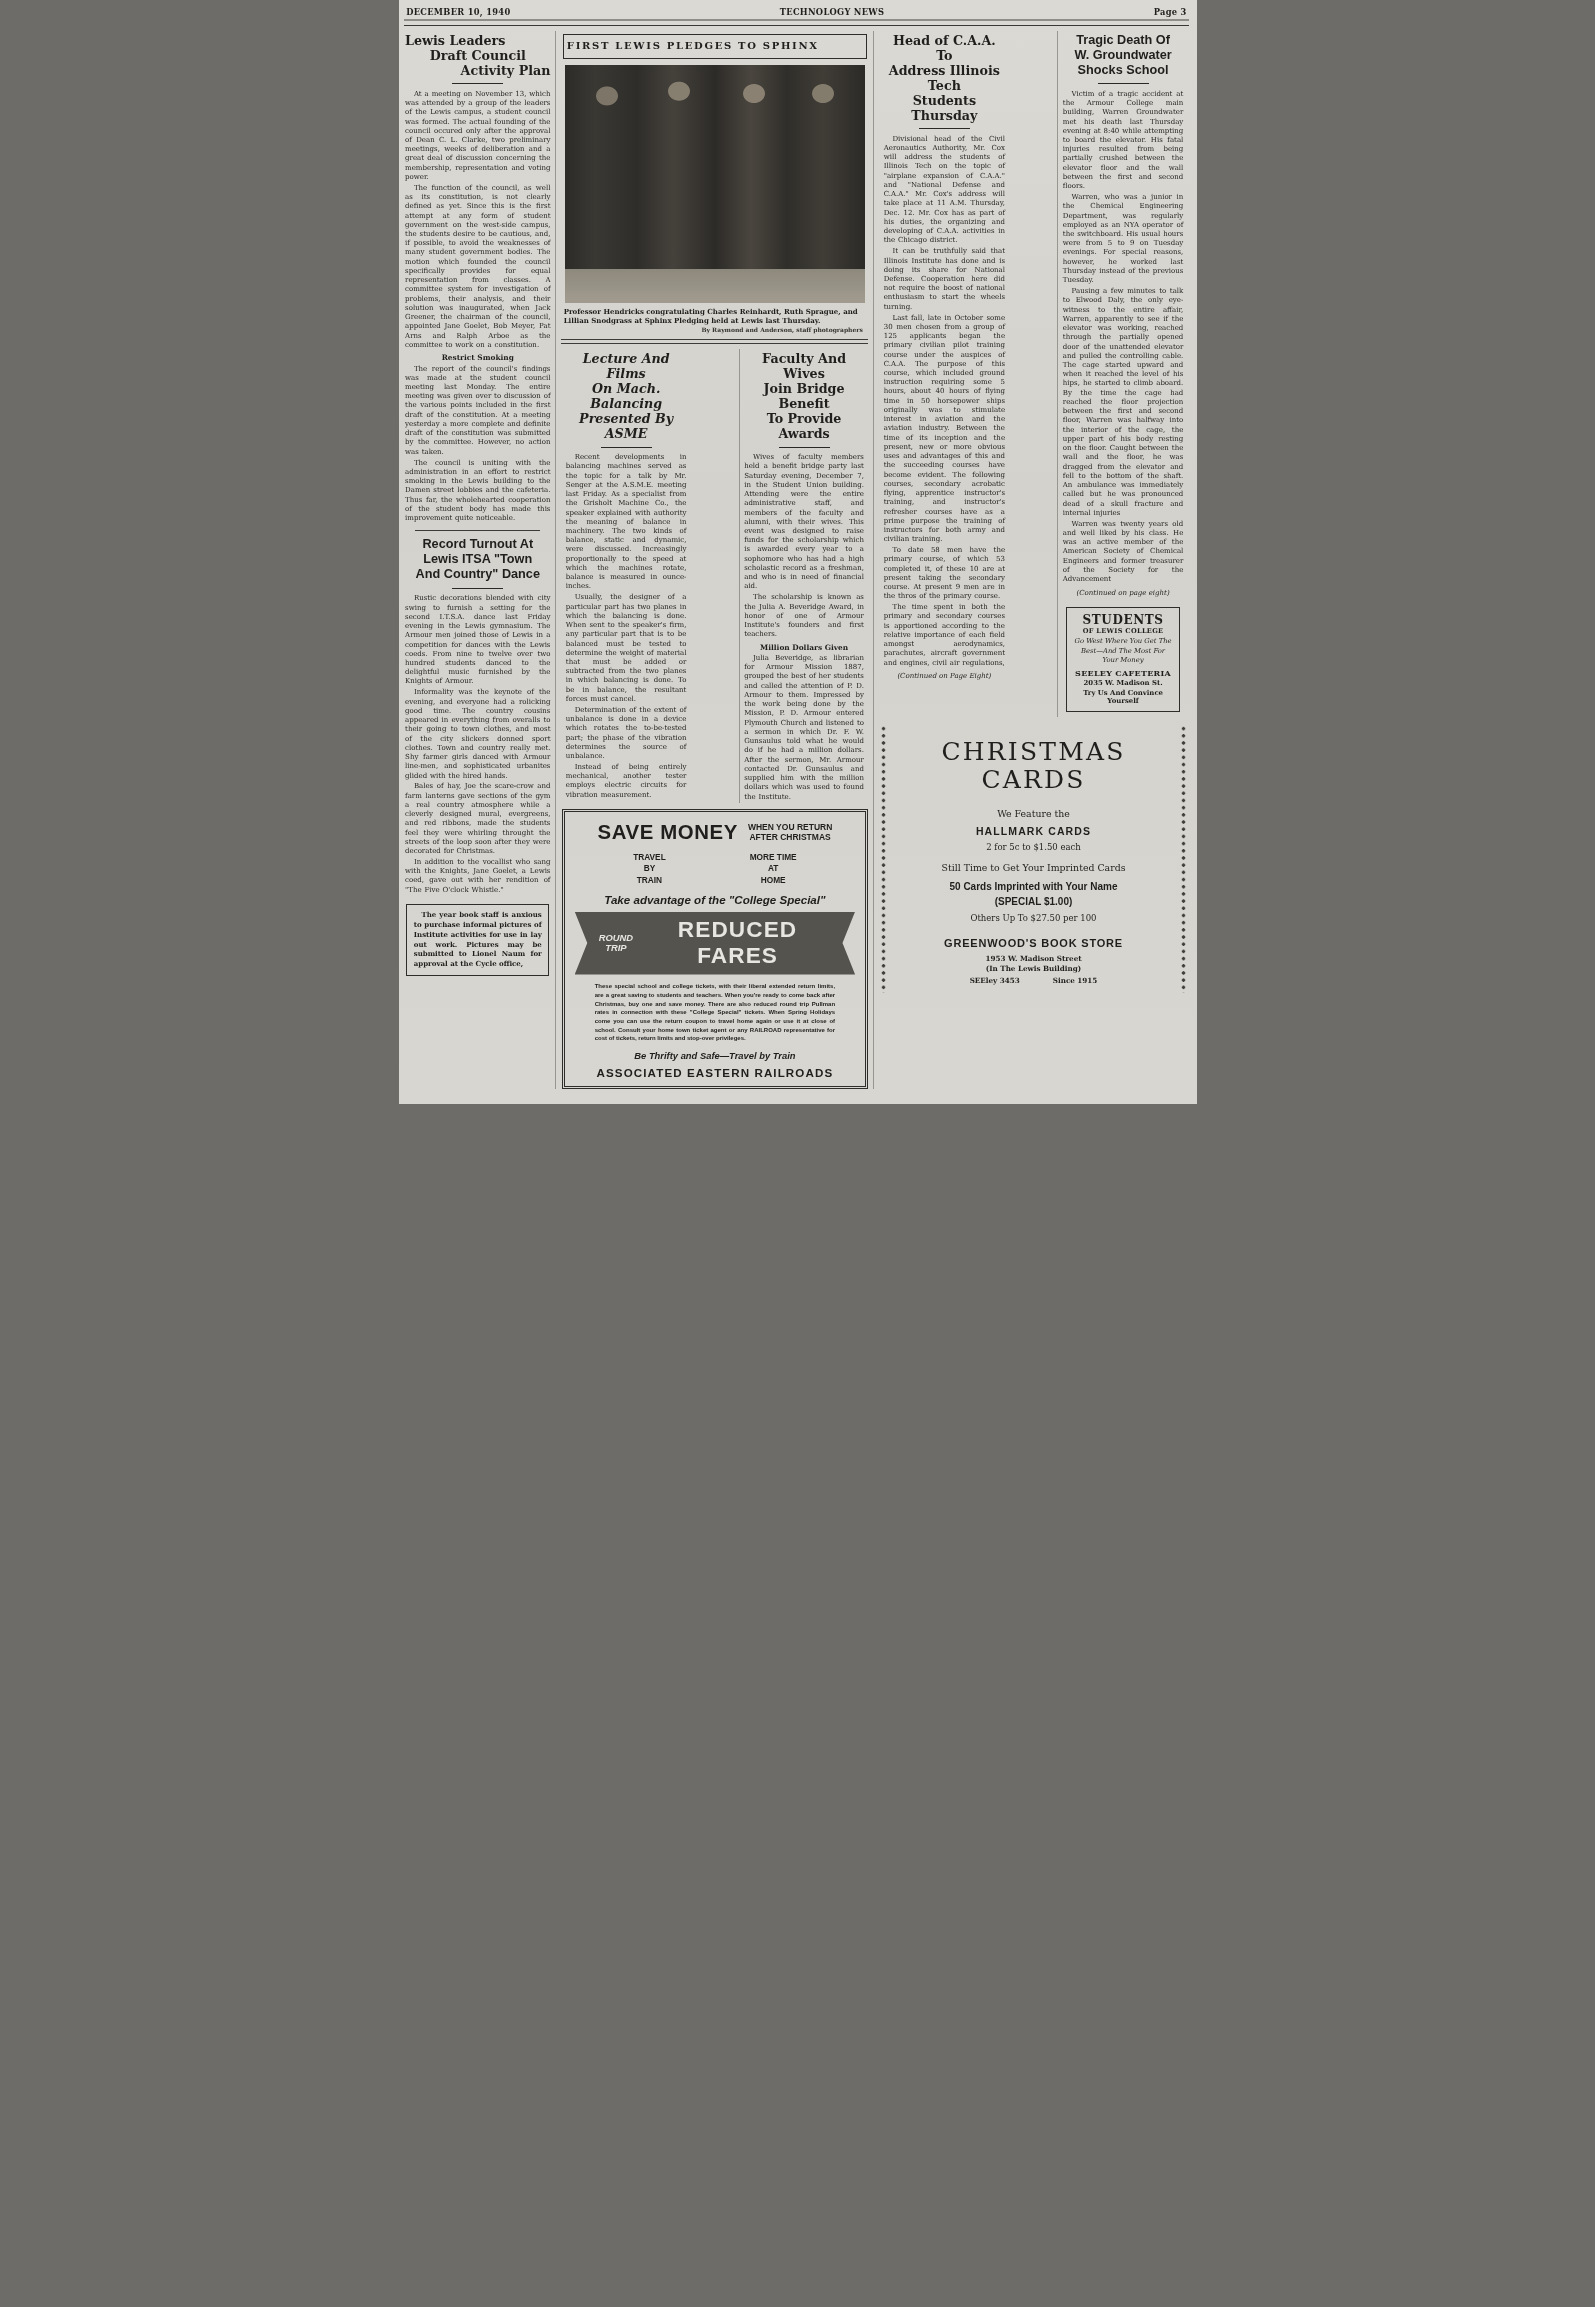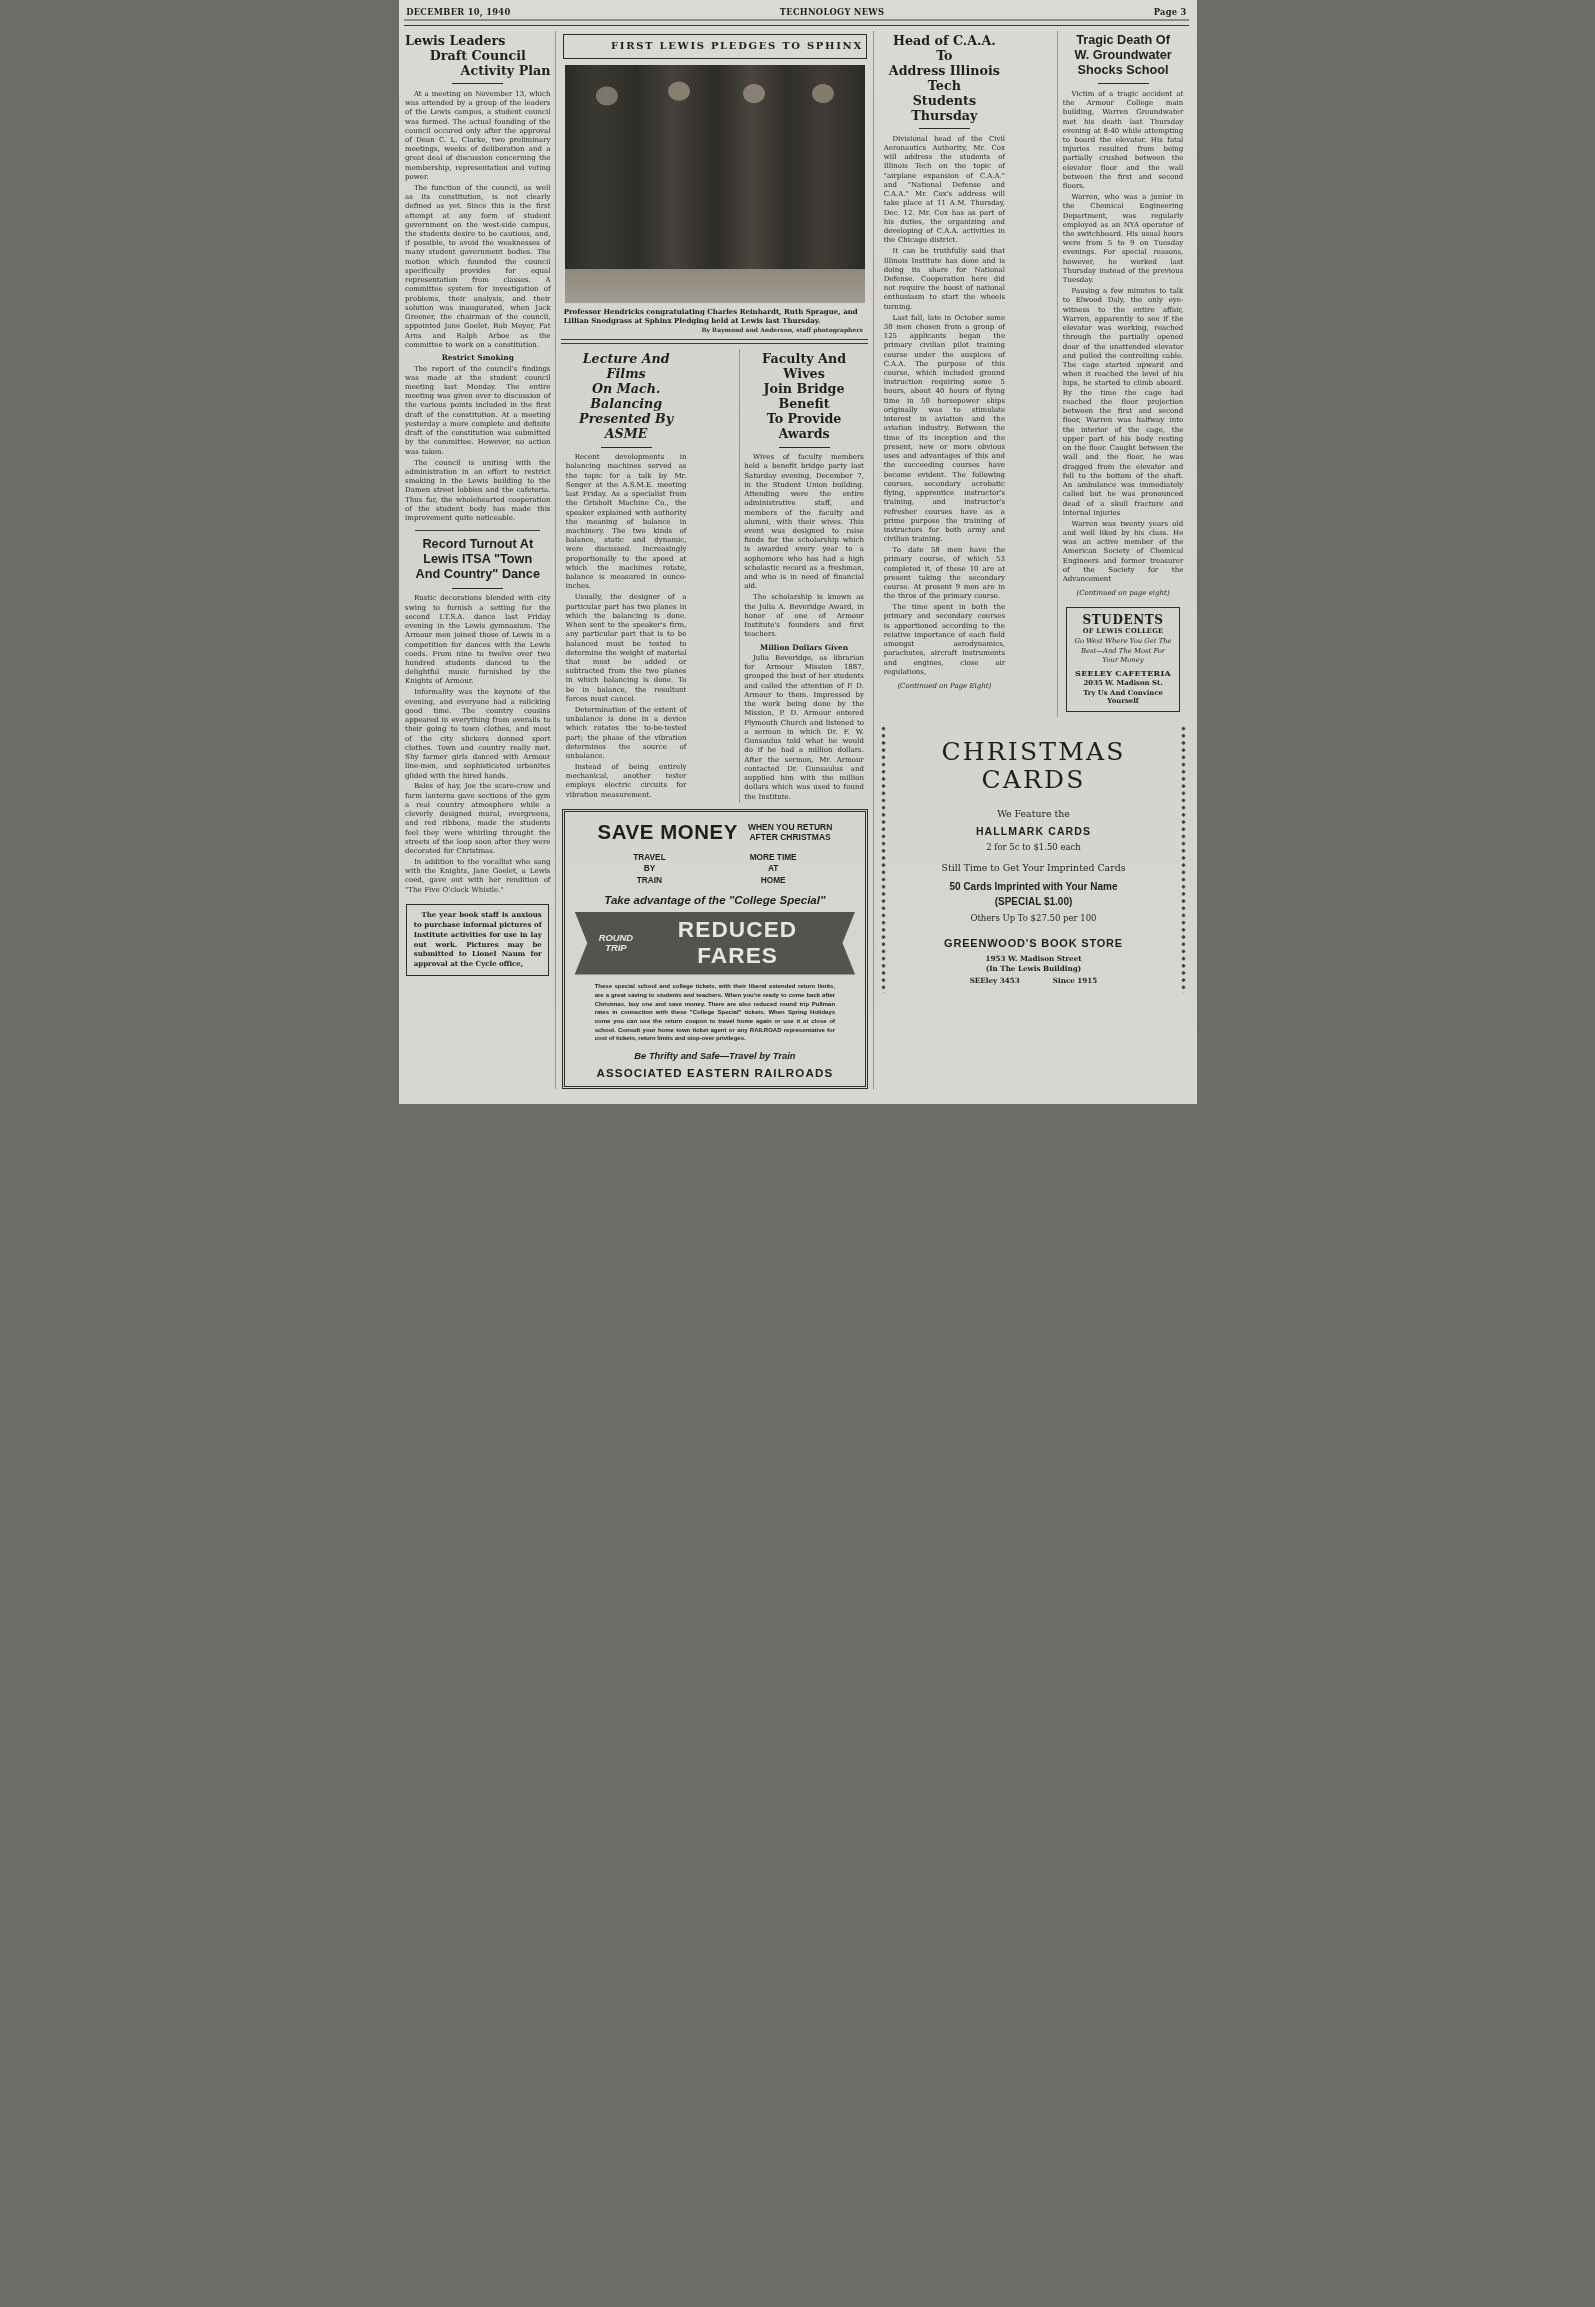--- a/index.html
+++ b/index.html
@@ -33,21 +33,21 @@
   .ital{font-style:italic;}
   .hl-divider{width:51px;border-top:1.1px solid #2a2927;margin:5.5px auto 5.5px auto;}
   .body-p{font-size:7px;line-height:1.32;text-align:justify;margin:0 0 1.7px 0;text-indent:8.8px;
     word-spacing:0.6px;}
   .subhead{font-weight:700;font-size:7.4px;text-align:center;margin:3.3px 0 2.2px 0;}
   .continued{font-style:italic;font-size:7px;text-align:center;margin:4.4px 0 2.2px 0;}
   .art-rule{border-top:0.8px solid #3c3b39;margin:6.6px 10px;}
   .double-rule{height:2.8px;border-top:0.8px solid #3c3b39;border-bottom:0.8px solid #3c3b39;margin:5.5px 0;}
   
   .photo-head{border:1.1px solid #2e2d2b;margin:3.3px 1.1px 5.5px 1.1px;padding:5.5px 3.3px 6.6px 3.3px;
-    text-align:right;font-size:10px;font-weight:700;letter-spacing:1.7px;}
+    text-align:left;font-size:10px;font-weight:700;letter-spacing:1.7px;}
   .photo{height:238px;margin:2.2px 3.3px 4.4px 3.3px;position:relative;
     background:
       radial-gradient(ellipse 19px 16.5px at 14% 13%, #7d7668 0 55%, transparent 60%),
       radial-gradient(ellipse 19px 16.5px at 38% 11%, #867e6f 0 55%, transparent 60%),
       radial-gradient(ellipse 19px 16.5px at 63% 12%, #8a8172 0 55%, transparent 60%),
       radial-gradient(ellipse 19px 16.5px at 86% 12%, #837b6c 0 55%, transparent 60%),
       linear-gradient(90deg, #2c2b28 0%, #3a3833 10%, #2f2d2a 24%, #45423c 36%, #2d2b28 50%, #4a463f 62%, #302e2a 74%, #403d37 86%, #2c2a27 100%);
     background-color:#33312d;}
   .photo::after{content:"";position:absolute;left:0;right:0;bottom:0;height:14%;
     background:linear-gradient(180deg,#8e897d,#a19c8f);}
@@ -219,21 +219,21 @@
           <h2 class="headline hl-c">
             <span class="hl">Head of C.A.A. To</span>
             <span class="hl">Address Illinois Tech</span>
             <span class="hl">Students Thursday</span>
           </h2>
           <div class="hl-divider"></div>
           <p class="body-p">Divisional head of the Civil Aeronautics Authority, Mr. Cox will address the students of Illinois Tech on the topic of "airplane expansion of C.A.A." and "National Defense and C.A.A." Mr. Cox's address will take place at 11 A.M. Thursday, Dec. 12. Mr. Cox has as part of his duties, the organizing and developing of C.A.A. activities in the Chicago district.</p>
           <p class="body-p">It can be truthfully said that Illinois Institute has done and is doing its share for National Defense. Cooperation here did not require the boost of national enthusiasm to start the wheels turning.</p>
           <p class="body-p">Last fall, late in October some 30 men chosen from a group of 125 applicants began the primary civilian pilot training course under the auspices of C.A.A. The purpose of this course, which included ground instruction requiring some 5 hours, about 40 hours of flying time in 50 horsepower ships originally was to stimulate interest in aviation and the aviation industry. Between the time of its inception and the present, new or more obvious uses and advantages of this and the succeeding courses have become evident. The following courses, secondary acrobatic flying, apprentice instructor's training, and instructor's refresher courses have as a prime purpose the training of instructors for both army and civilian training.</p>
           <p class="body-p">To date 58 men have the primary course, of which 53 completed it, of these 10 are at present taking the secondary course. At present 9 men are in the thros of the primary course.</p>
-          <p class="body-p">The time spent in both the primary and secondary courses is apportioned according to the relative importance of each field amongst aerodynamics, parachutes, aircraft instruments and engines, close air regulations,</p>
+          <p class="body-p">The time spent in both the primary and secondary courses is apportioned according to the relative importance of each field amongst aerodynamics, parachutes, aircraft government and engines, civil air regulations,</p>
           <p class="continued">(Continued on Page Eight)</p>
         </div>
         <div class="sub">
           <h2 class="headline sans hl-c">
             <span class="hl">Tragic Death Of</span>
             <span class="hl">W. Groundwater</span>
             <span class="hl">Shocks School</span>
           </h2>
           <div class="hl-divider"></div>
           <p class="body-p">Victim of a tragic accident at the Armour College main building, Warren Groundwater met his death last Thursday evening at 8:40 while attempting to board the elevator. His fatal injuries resulted from being partially crushed between the elevator floor and the wall between the first and second floors.</p>

